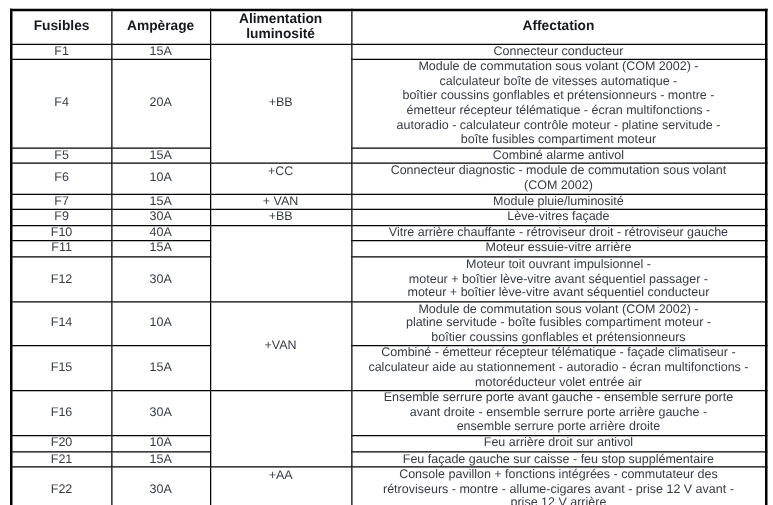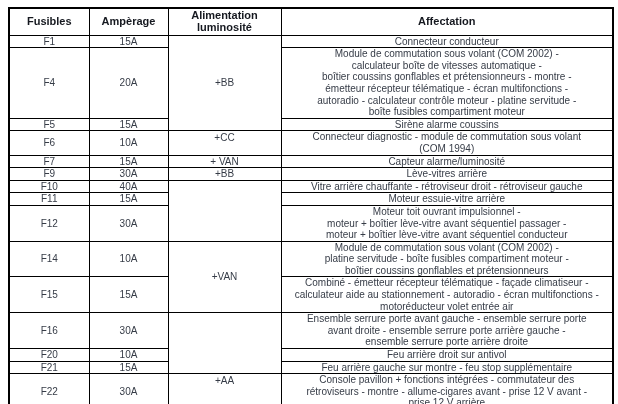--- a/index.html
+++ b/index.html
@@ -61,40 +61,40 @@
         <td class="affect-cell">Module de commutation sous volant (COM 2002) -
 calculateur boîte de vitesses automatique -
 boîtier coussins gonflables et prétensionneurs - montre -
 émetteur récepteur télématique - écran multifonctions -
 autoradio - calculateur contrôle moteur - platine servitude -
 boîte fusibles compartiment moteur</td>
       </tr>
       <tr>
         <td class="fuse-cell">F5</td>
         <td class="amp-cell">15A</td>
-        <td class="affect-cell">Sirène alarme coussins</td>
+        <td class="affect-cell">Combiné alarme antivol</td>
       </tr>
       <tr>
         <td class="fuse-cell">F6</td>
         <td class="amp-cell">10A</td>
         <td class="supply-cell vtop" rowspan="1">+CC</td>
         <td class="affect-cell">Connecteur diagnostic - module de commutation sous volant
-(COM 1994)</td>
+(COM 2002)</td>
       </tr>
       <tr>
         <td class="fuse-cell">F7</td>
         <td class="amp-cell">15A</td>
         <td class="supply-cell" rowspan="1">+ VAN</td>
-        <td class="affect-cell">Capteur alarme/luminosité</td>
+        <td class="affect-cell">Module pluie/luminosité</td>
       </tr>
       <tr>
         <td class="fuse-cell">F9</td>
         <td class="amp-cell">30A</td>
         <td class="supply-cell" rowspan="1">+BB</td>
-        <td class="affect-cell">Lève-vitres arrière</td>
+        <td class="affect-cell">Lève-vitres façade</td>
       </tr>
       <tr>
         <td class="fuse-cell">F10</td>
         <td class="amp-cell">40A</td>
         <td class="supply-cell" rowspan="3"></td>
         <td class="affect-cell">Vitre arrière chauffante - rétroviseur droit - rétroviseur gauche</td>
       </tr>
       <tr>
         <td class="fuse-cell">F11</td>
         <td class="amp-cell">15A</td>
@@ -131,21 +131,21 @@
 ensemble serrure porte arrière droite</td>
       </tr>
       <tr>
         <td class="fuse-cell">F20</td>
         <td class="amp-cell">10A</td>
         <td class="affect-cell">Feu arrière droit sur antivol</td>
       </tr>
       <tr>
         <td class="fuse-cell">F21</td>
         <td class="amp-cell">15A</td>
-        <td class="affect-cell">Feu arrière gauche sur montre - feu stop supplémentaire</td>
+        <td class="affect-cell">Feu façade gauche sur caisse - feu stop supplémentaire</td>
       </tr>
       <tr>
         <td class="fuse-cell">F22</td>
         <td class="amp-cell">30A</td>
         <td class="supply-cell vtop" rowspan="1">+AA</td>
         <td class="affect-cell">Console pavillon + fonctions intégrées - commutateur des
 rétroviseurs - montre - allume-cigares avant - prise 12 V avant -
 prise 12 V arrière</td>
       </tr>
     </tbody>

